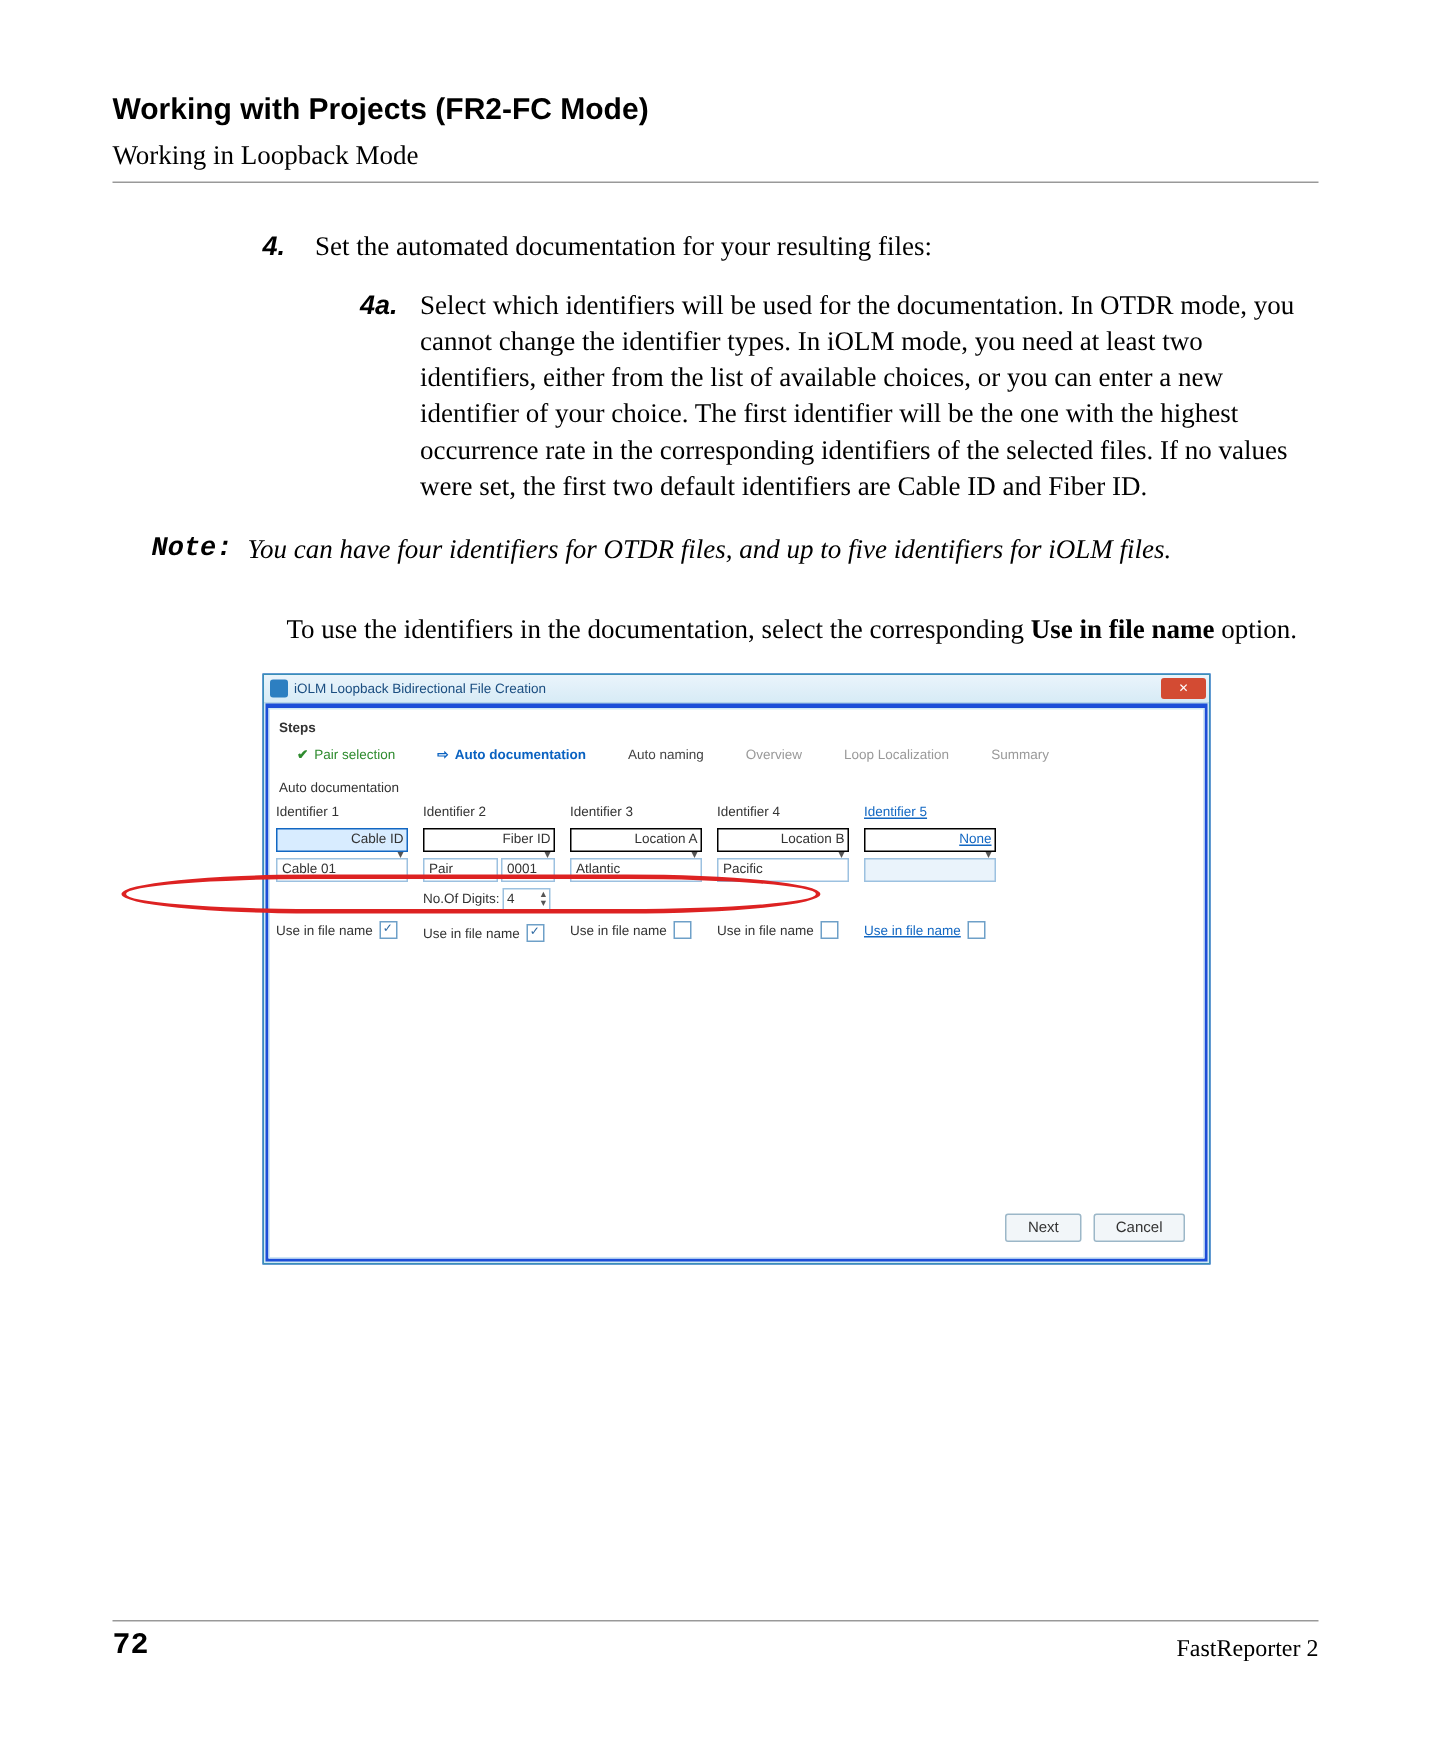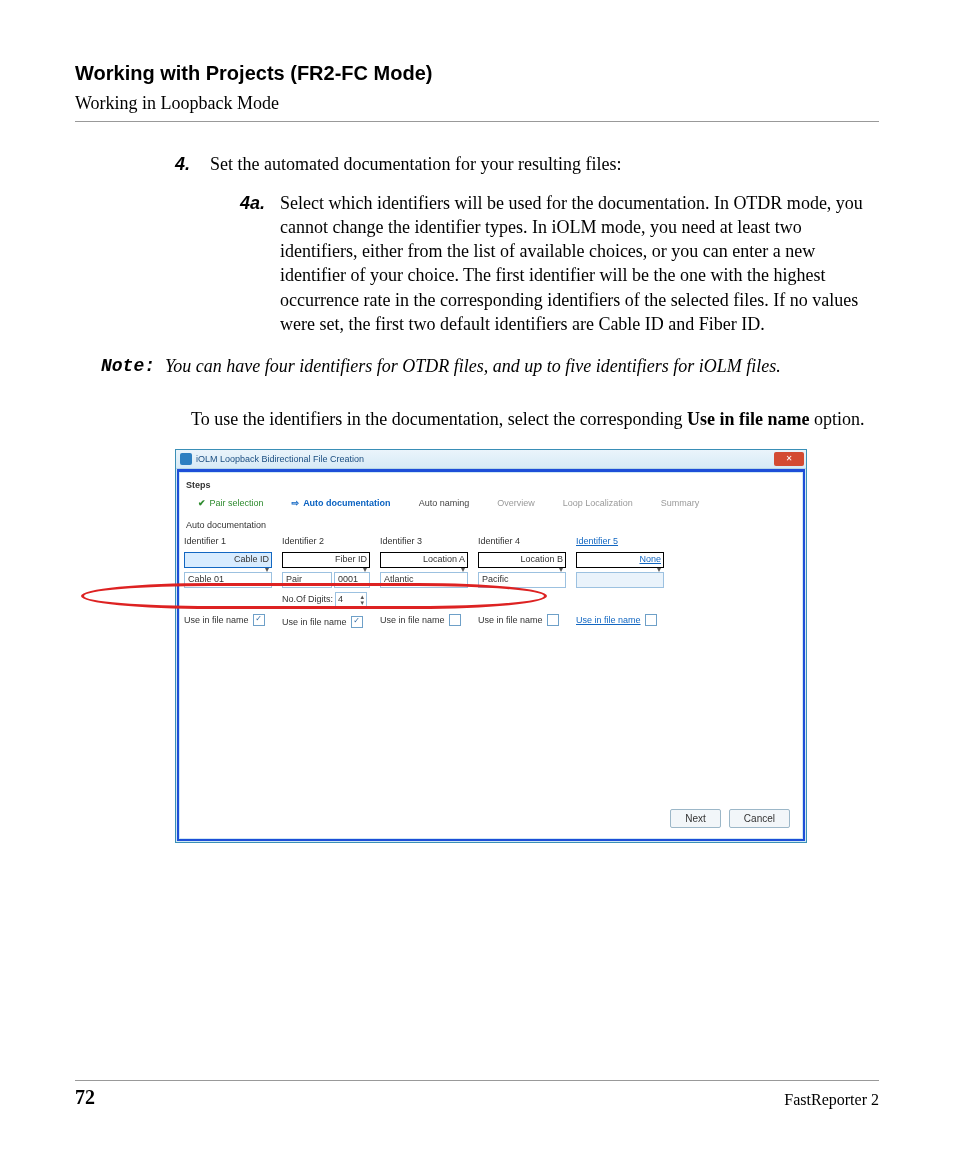--- a/index.html
+++ b/index.html
@@ -83,21 +83,21 @@
   .dlg-blank{height:175px;}
   .dlg-footer{display:flex;justify-content:flex-end;gap:8px;
        padding:6px 8px 6px 0;}
   .btn{border:1px solid #9cb7c8;background:#f2f6f9;font-size:10px;
        padding:2px 14px;border-radius:2px;}
 
   
   .page-footer{position:absolute;left:75px;right:75px;bottom:48px;
        display:flex;align-items:flex-end;justify-content:space-between;
        font-size:16px;}
-  .page-footer .pn{font-weight:700;font-family:Liberation Serif, serif;font-size:20px;}
+  .page-footer .pn{font-weight:700;font-family:Liberation Mono, monospace;font-size:20px;}
   .page-footer-line{position:absolute;left:75px;right:75px;bottom:78px;
        border-top:1px solid #999;}
 </style>
 </head>
 <body>
 <div class="page">
 
 <div class="chapter-title">Working with Projects (FR2-FC Mode)</div>
 <div class="section-title">Working in Loopback Mode</div>
 <hr class="divider">

